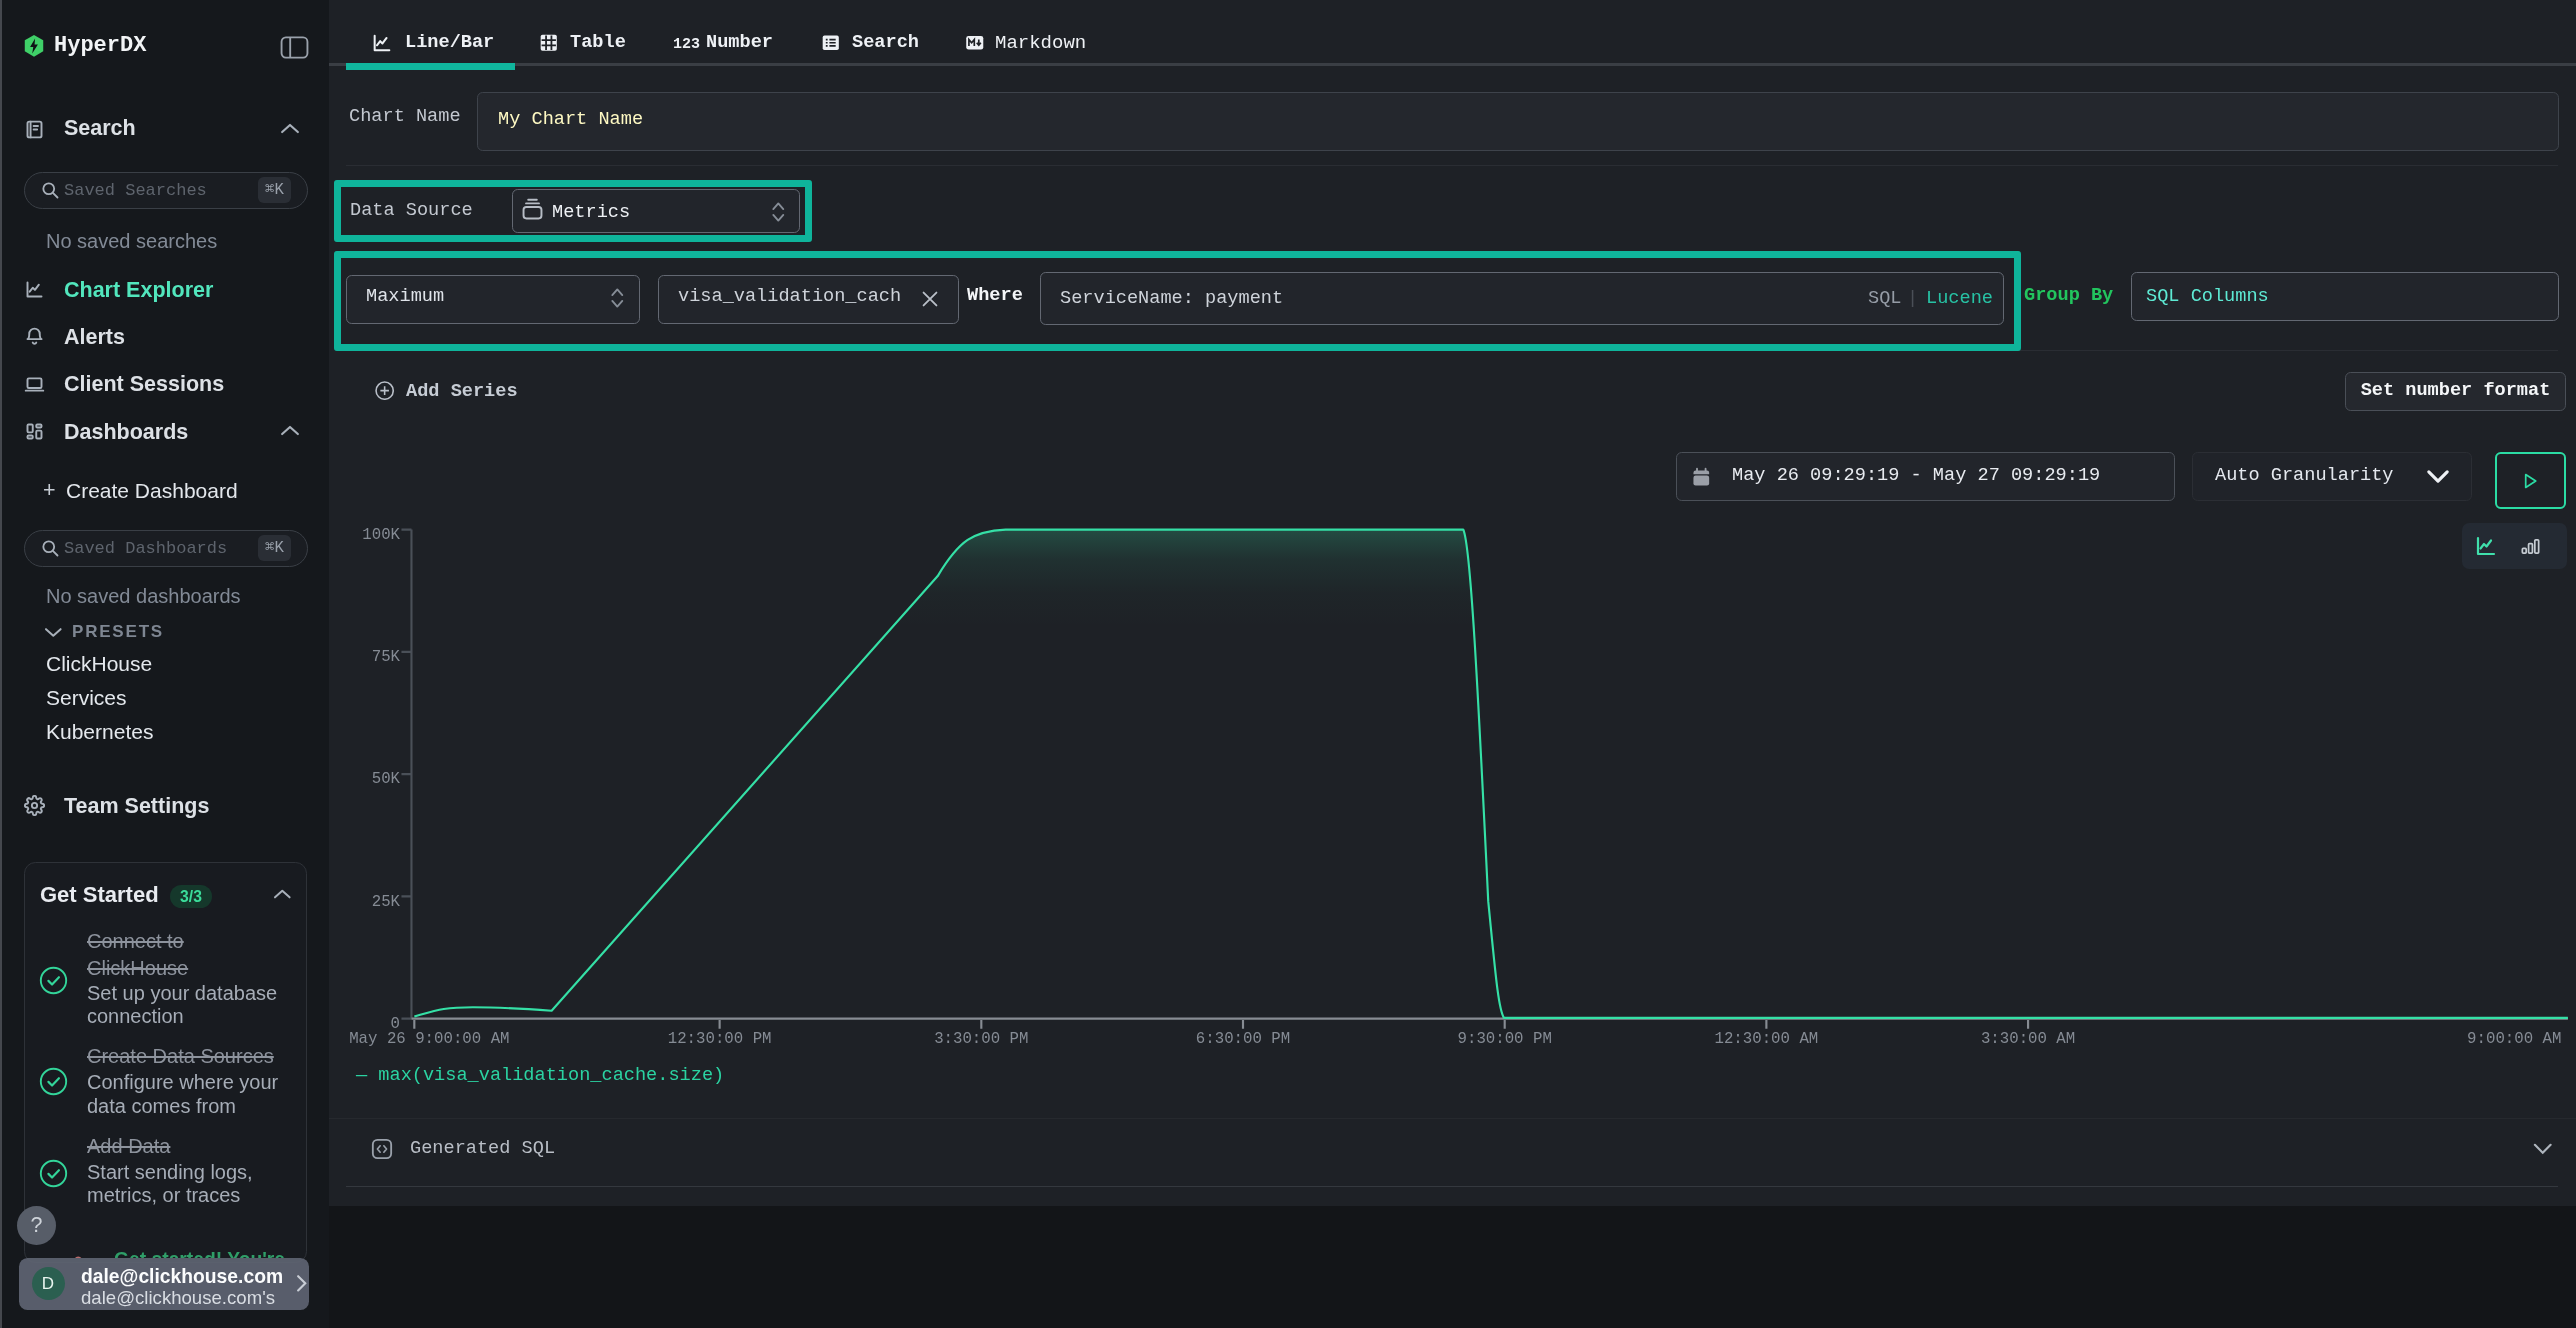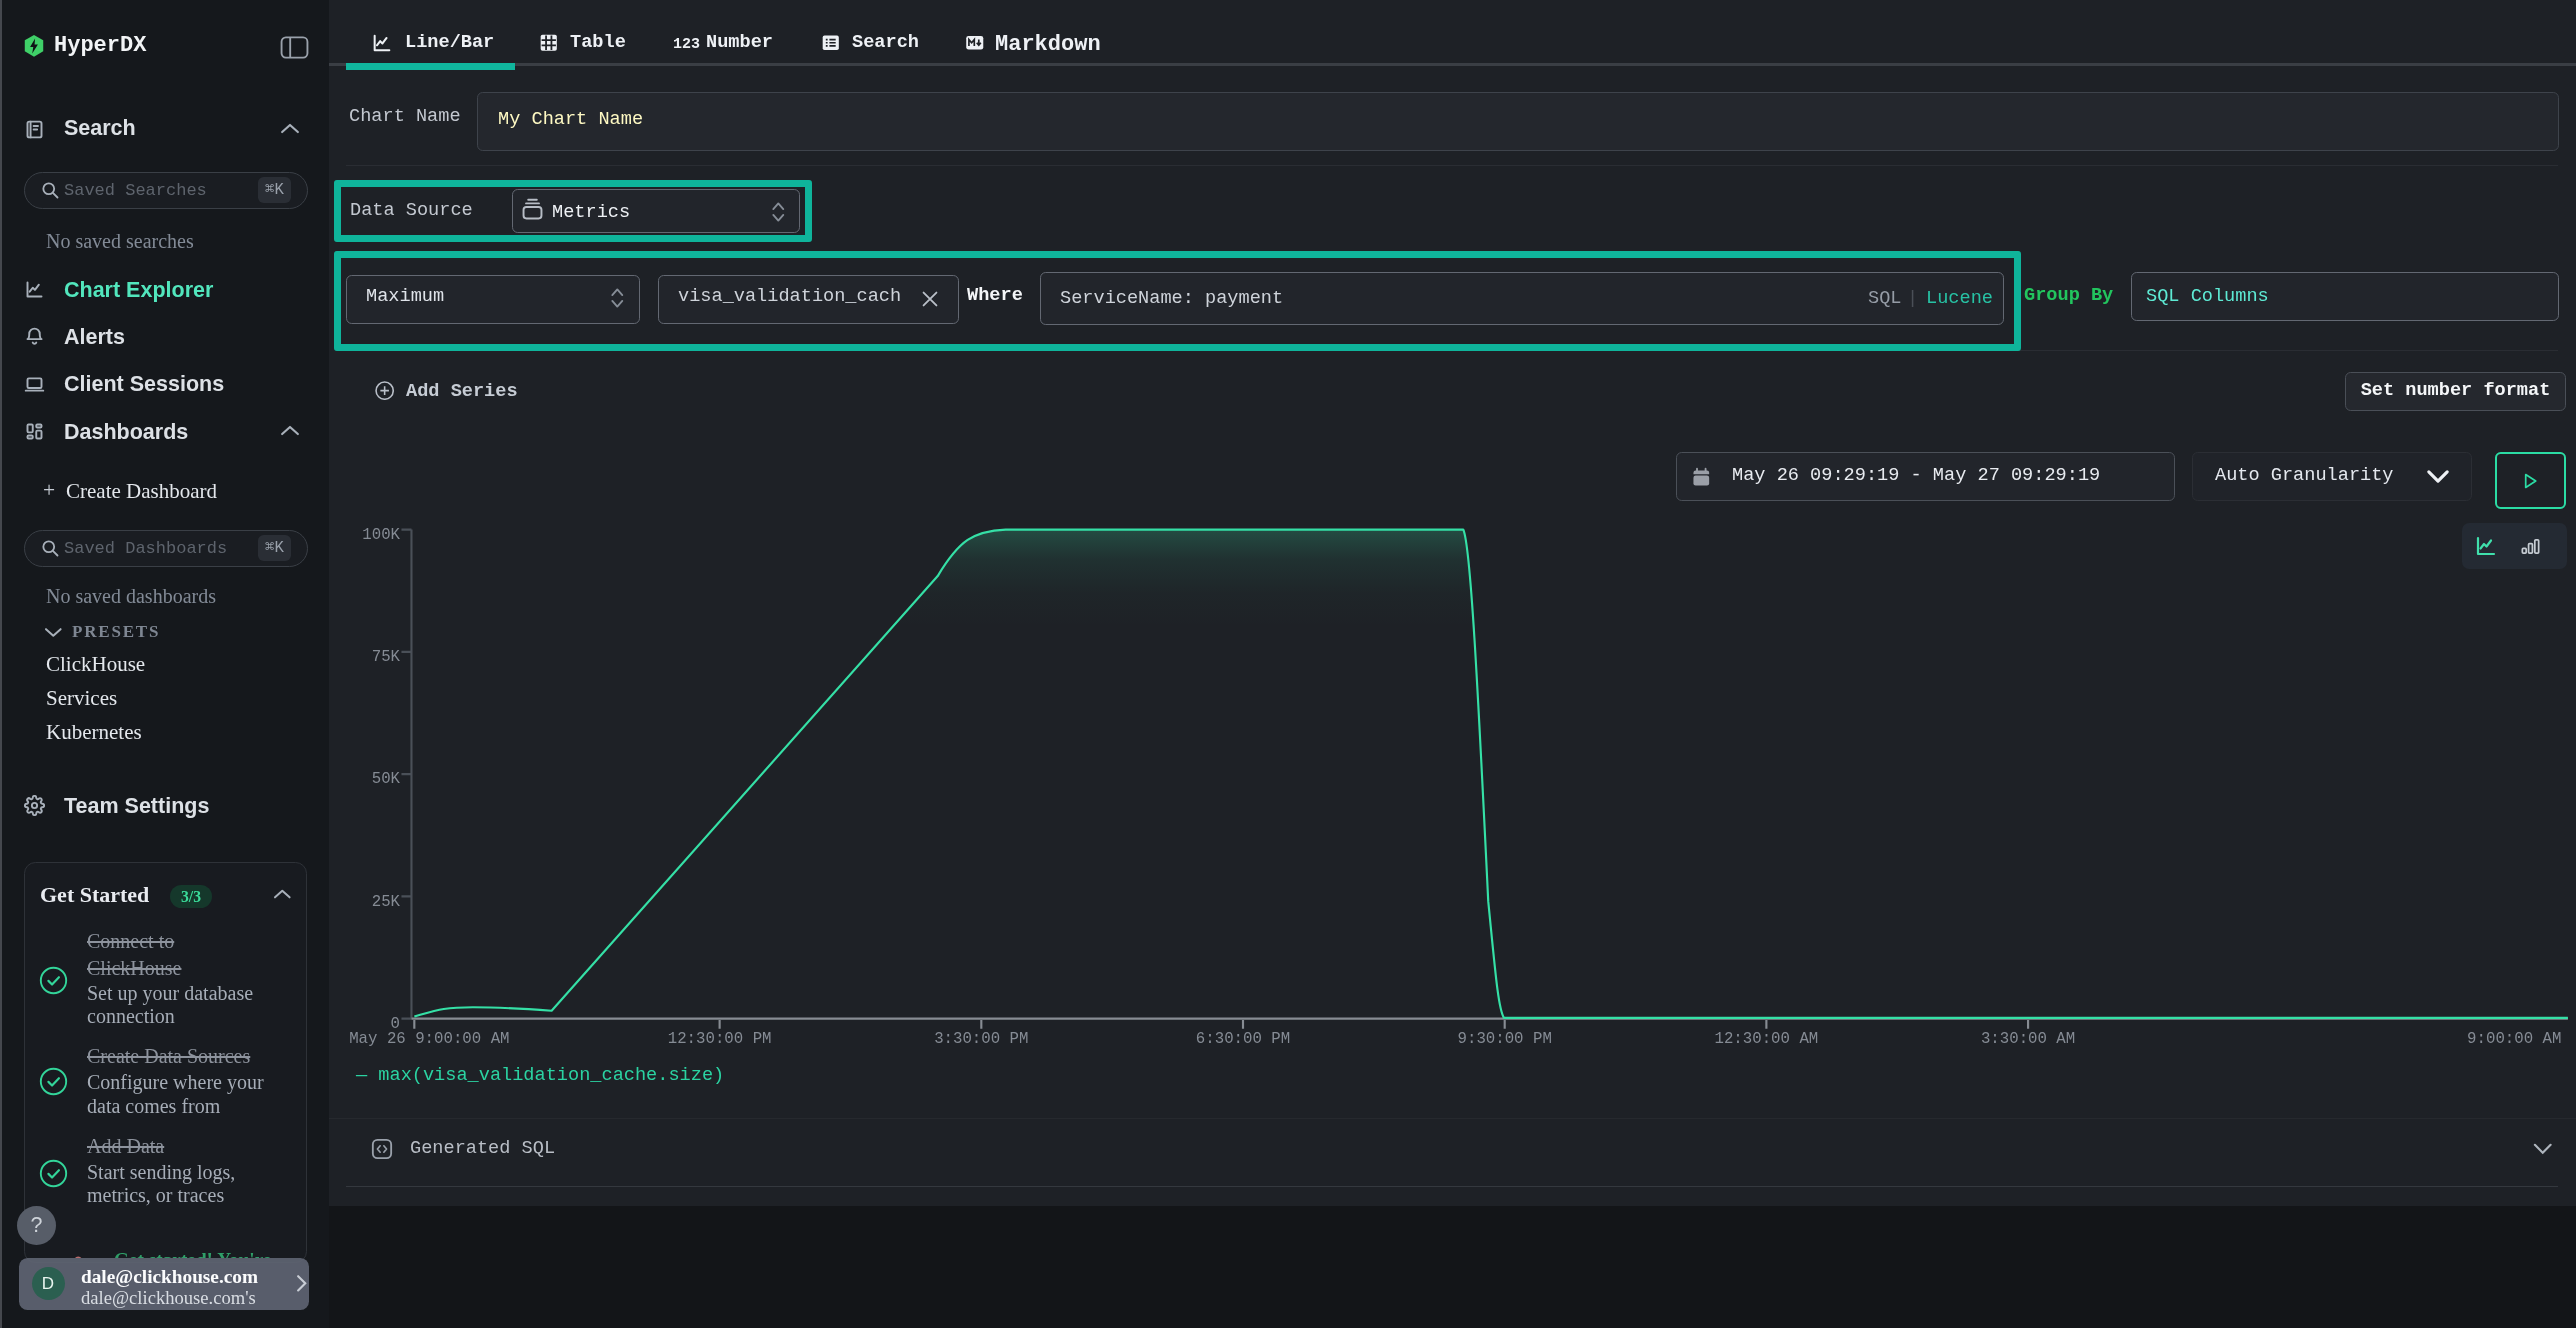--- a/index.html
+++ b/index.html
@@ -1,20 +1,20 @@
 <!DOCTYPE html>
 <html style="font-size:11.4px"><head>
 <meta charset="utf-8">
 <style>
 *{box-sizing:border-box;margin:0;padding:0}
 html,body{width:2576px;height:1328px;background:#131518;overflow:hidden}
 body{font-family:"Liberation Mono",monospace;position:relative}
 .abs{position:absolute}
 .mono{font-family:"Liberation Mono",monospace}
-.sans{font-family:Liberation Serif, serif}
+.sans{font-family:Liberation Sans, sans-serif}
 #sidebar{position:absolute;left:0;top:0;width:329px;height:1328px;background:#15181c}
 #main{position:absolute;left:329px;top:0;width:2247px;height:1206px;background:#1e2126}
 .navtext{font-family:"Liberation Sans",sans-serif;font-size:21.5px;font-weight:700;color:#dde1e6}
 .icon{stroke:#a8b0ba;fill:none;stroke-width:2.2;stroke-linecap:round;stroke-linejoin:round}
 .input{position:absolute;background:#24272d;border:1.4px solid #636872;border-radius:5.7px}
 .tealbox{position:absolute;border:7.9px solid #0fb49b;border-radius:2.9px}
 .glabel{font-size:18.6px;color:#c3c8d0}
 .white{color:#eef1f5}
 .mint{color:#52e6bd}
 </style>
@@ -40,21 +40,21 @@
 <svg class="abs" style="left:820px;top:32px" width="21.5" height="21.5" viewBox="0 0 24 24">
       <rect x="3" y="4" width="18" height="16" rx="2" fill="#eef1f5"></rect>
       <path d="M6.5 8.5h2M10.5 8.5h7M6.5 12h2M10.5 12h7M6.5 15.5h2M10.5 15.5h7" stroke="#1e2126" stroke-width="1.8"></path>
     </svg>
 <div class="abs mono white" style="left:852px;top:32px;font-size:18.6px;font-weight:700">Search</div>
 <svg class="abs" style="left:964px;top:32px" width="21.5" height="21.5" viewBox="0 0 24 24">
       <rect x="2.5" y="4.5" width="19" height="15" rx="2.5" fill="#eef1f5"></rect>
       <path d="M5.5 15.5v-7l3 3.5 3-3.5v7" stroke="#1e2126" stroke-width="1.9" fill="none"></path>
       <path d="M16.5 8.5v5.5 M14.2 12l2.3 2.8 2.3-2.8" stroke="#1e2126" stroke-width="1.9" fill="none"></path>
     </svg>
-<div class="abs mono white" style="left:995px;top:32px;font-size:22px;font-weight:700">Markdown</div>
+<div class="abs mono white" style="left:995px;top:32px;font-size:19px;font-weight:400">Markdown</div>
 
 <div class="abs mono glabel" style="left:349px;top:106px">Chart Name</div>
 <div class="input" style="left:477px;top:92px;width:2082px;height:59px;border-color:#3e434b"></div>
 <div class="abs mono" style="left:498px;top:109px;font-size:18.6px;color:#fef9c3">My Chart Name</div>
 <div class="abs" style="left:346px;top:165px;width:2212px;height:1.4px;background:#2a2d33"></div>
 
 <div class="tealbox" style="left:334px;top:180px;width:478px;height:62px"></div>
 <div class="abs mono glabel" style="left:350px;top:200px">Data Source</div>
 <div class="input" style="left:512px;top:189px;width:288px;height:44px;background:#22252b"></div>
 <svg class="abs" style="left:522px;top:198px" width="21" height="21.5" viewBox="0 0 29 30" fill="none" stroke="#b7bdc6" stroke-linecap="round">

